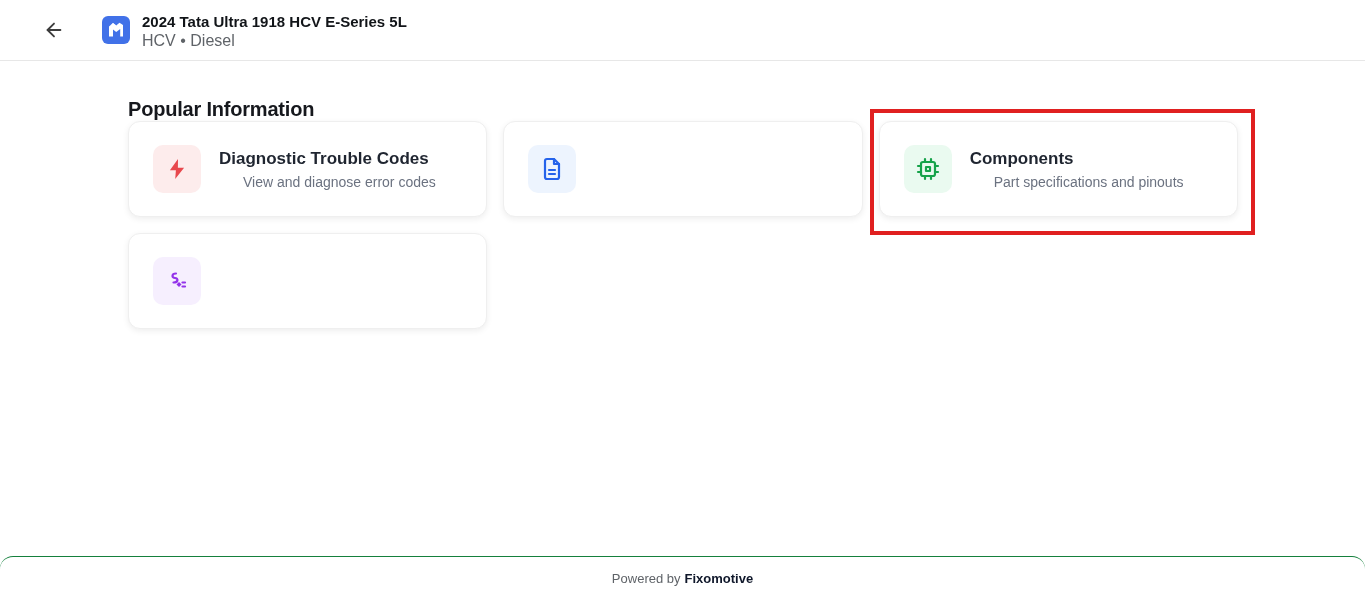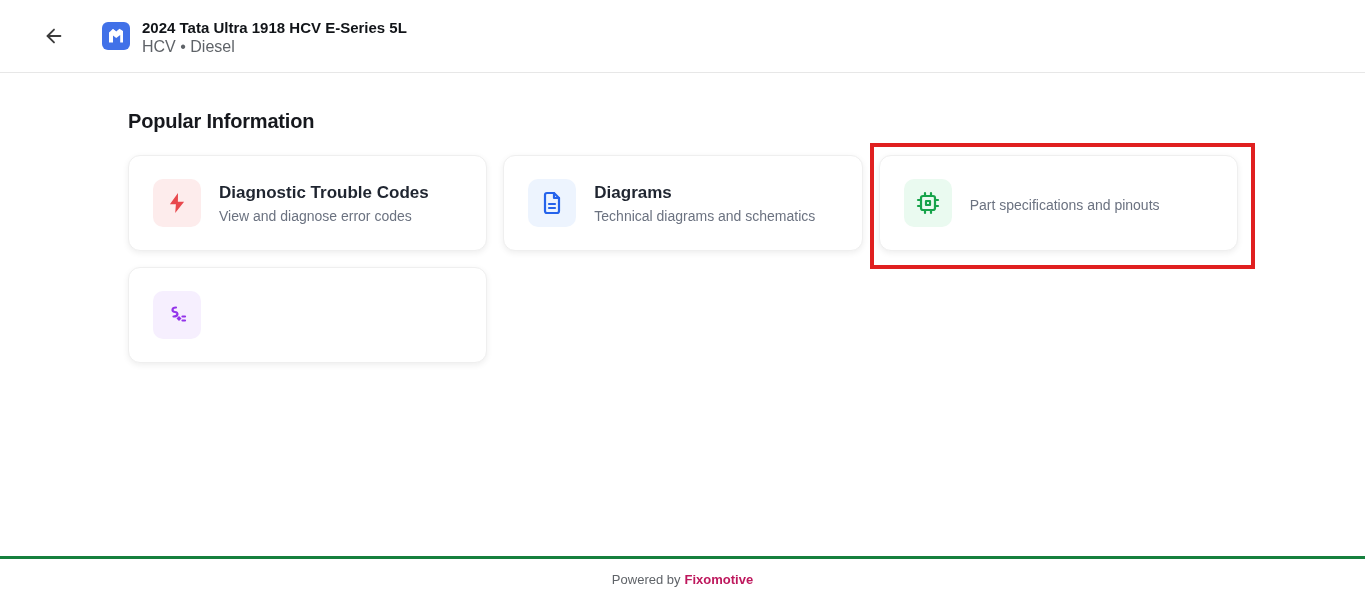--- a/index.html
+++ b/index.html
@@ -6,21 +6,21 @@
   html, body {
     width: 1365px; height: 600px;
     background: #ffffff;
     font-family: "Liberation Sans", sans-serif;
     overflow: hidden;
     position: relative;
   }
 
   
   .header {
-    height: 73px;
+    height: 61px;
     display: flex;
     align-items: center;
     border-bottom: 1px solid #e7e7e7;
     background: #ffffff;
     padding-left: 36px;
   }
   .back-btn {
     width: 36px; height: 36px;
     border: none; background: transparent;
     display: flex; align-items: center; justify-content: center;
@@ -35,21 +35,20 @@
   }
   .title-block { margin-left: 12px; display: flex; flex-direction: column; justify-content: center; }
   .vehicle-title { font-size: 15px; font-weight: 700; color: #111418; line-height: 18px; }
   .vehicle-subtitle { font-size: 16px; color: #5f6368; line-height: 15px; margin-top: 2px; }
 
   
   .main { padding: 37px 127px 0 128px; }
   .section-heading {
     font-size: 20px; font-weight: 700; color: #16181d;
     letter-spacing: -0.2px;
-    margin-bottom: 22px;
   }
   .card-grid {
     display: grid;
     grid-template-columns: repeat(3, 1fr);
     gap: 16px;
   }
   .card-slot { position: relative; }
   .card {
     height: 96px;
     background: #ffffff;
@@ -62,41 +61,41 @@
     cursor: pointer;
   }
   .icon-box {
     width: 48px; height: 48px;
     border-radius: 10px;
     display: flex; align-items: center; justify-content: center;
     flex: 0 0 auto;
   }
   .card-text { margin-left: 18px; }
   .card-title { font-size: 17px; font-weight: 700; color: #1f2530; line-height: 21px; }
-  .card-desc { font-size: 14px; color: #6b7280; line-height: 17px; margin-top: 5px; }
+  .card-desc { font-size: 14px; color: #6b7280; line-height: 17px; margin-top: 5px; margin-left: 24px; }
 
   .highlight-box {
     position: absolute;
     top: -12px; left: -9px; right: -17px; bottom: -18px;
     border: 4px solid #e02020;
     pointer-events: none;
     z-index: 5;
   }
 
   
   .footer {
     position: absolute;
     left: 0; right: 0; bottom: 0;
     height: 44px;
-    border-top: 3px solid #15803d;
-    background: #ffffff;
-    display: flex; align-items: center; justify-content: center;
-    font-size: 13px; color: #5f6368;
-  }
-  .footer strong { color: #be185d; font-weight: 700; margin-left: 4px; }
+    border-top: 1px solid #15803d;
+    background: #ffffff;
+    display: flex; align-items: center; justify-content: center;
+    font-size: 13px; color: #5f6368; border-radius: 13px;
+  }
+  .footer strong { color: #0f172a; font-weight: 700; margin-left: 4px; }
 
   svg { display: block; }
 </style>
 </head>
 <body>
 
 <div class="header">
   <button class="back-btn" aria-label="Back">
     <span>
       <svg width="22" height="22" viewBox="0 0 24 24" fill="none" stroke="currentColor" stroke-width="2" stroke-linecap="round" stroke-linejoin="round">
@@ -143,24 +142,20 @@
 
     <div class="card-slot">
       <div class="card">
         <div class="icon-box" style="background: rgb(237, 244, 254); color: rgb(37, 99, 235);">
           <svg width="24" height="24" viewBox="0 0 24 24" fill="none" stroke="currentColor" stroke-width="2.2" stroke-linecap="round" stroke-linejoin="round">
             <path d="M14 2H7a2 2 0 0 0-2 2v16a2 2 0 0 0 2 2h10a2 2 0 0 0 2-2V7z"></path>
             <path d="M14 2v5h5"></path>
             <path d="M9 13h6"></path>
               <path d="M9 17h6"></path>
           </svg>
-        </div>
-        <div class="card-text">
-          <div class="card-title">Diagrams</div>
-          <div class="card-desc">Technical diagrams and schematics</div>
         </div>
       </div>
     </div>
 
     <div class="card-slot">
       <div class="card">
         <div class="icon-box" style="background: rgb(234, 250, 240); color: rgb(22, 163, 74);">
           <svg width="24" height="24" viewBox="0 0 24 24" fill="none" stroke="currentColor" stroke-width="2.2" stroke-linecap="round" stroke-linejoin="round">
             <rect x="5" y="5" width="14" height="14" rx="2"></rect>
             <rect x="10" y="10" width="4" height="4"></rect>
@@ -168,20 +163,21 @@
               <path d="M15 2v3"></path>
             <path d="M9 19v3"></path>
               <path d="M15 19v3"></path>
             <path d="M2 9h3"></path>
               <path d="M2 15h3"></path>
             <path d="M19 9h3"></path>
               <path d="M19 15h3"></path>
           </svg>
         </div>
         <div class="card-text">
+          <div class="card-title">Components</div>
           <div class="card-desc">Part specifications and pinouts</div>
         </div>
       </div>
       <div class="highlight-box" style="border-color: rgb(224, 32, 32);"></div>
     </div>
 
     <div class="card-slot">
       <div class="card">
         <div class="icon-box" style="background: rgb(246, 239, 254); color: rgb(147, 51, 234);">
           <svg width="24" height="24" viewBox="0 0 24 24" fill="none" stroke="currentColor" stroke-width="2.2" stroke-linecap="round" stroke-linejoin="round">

